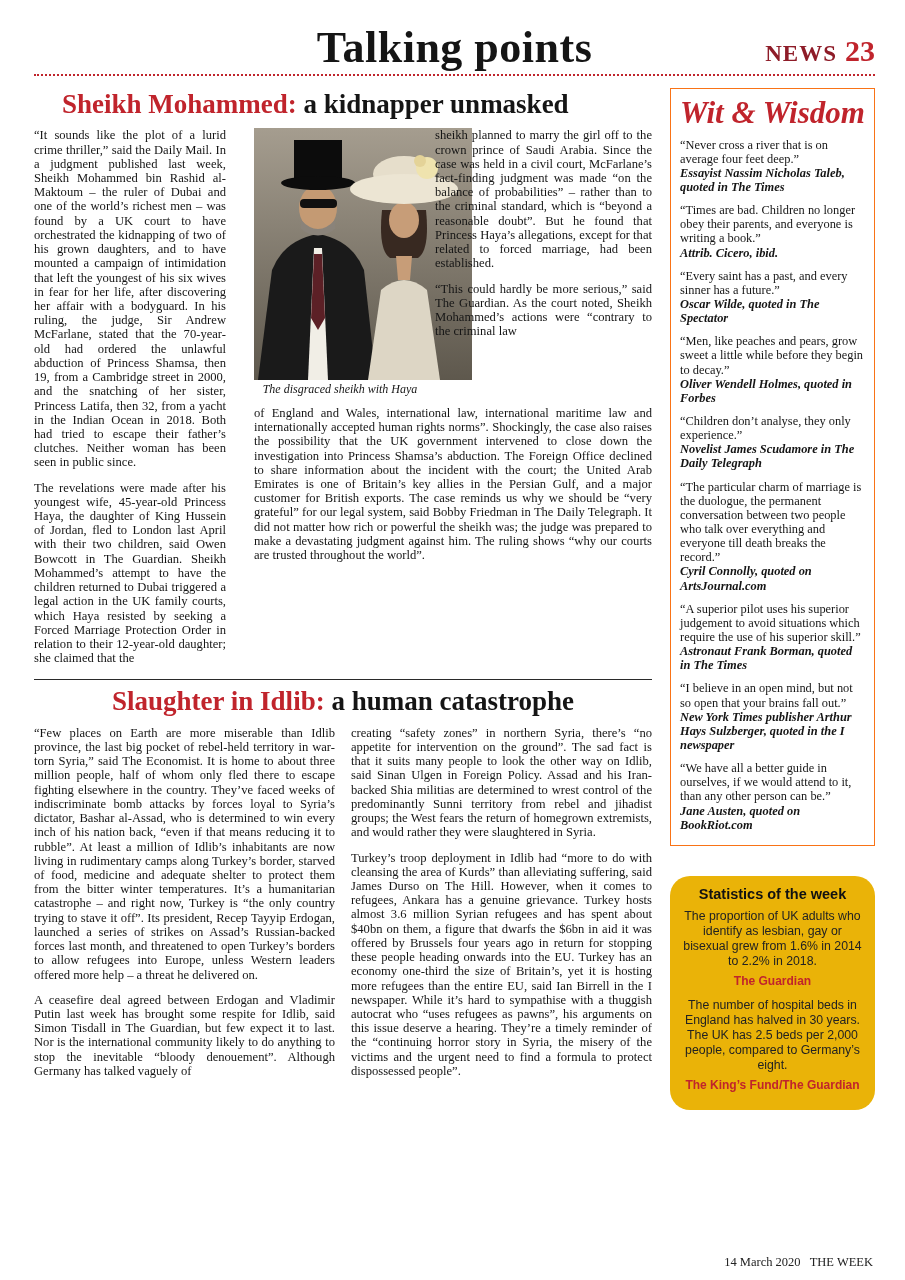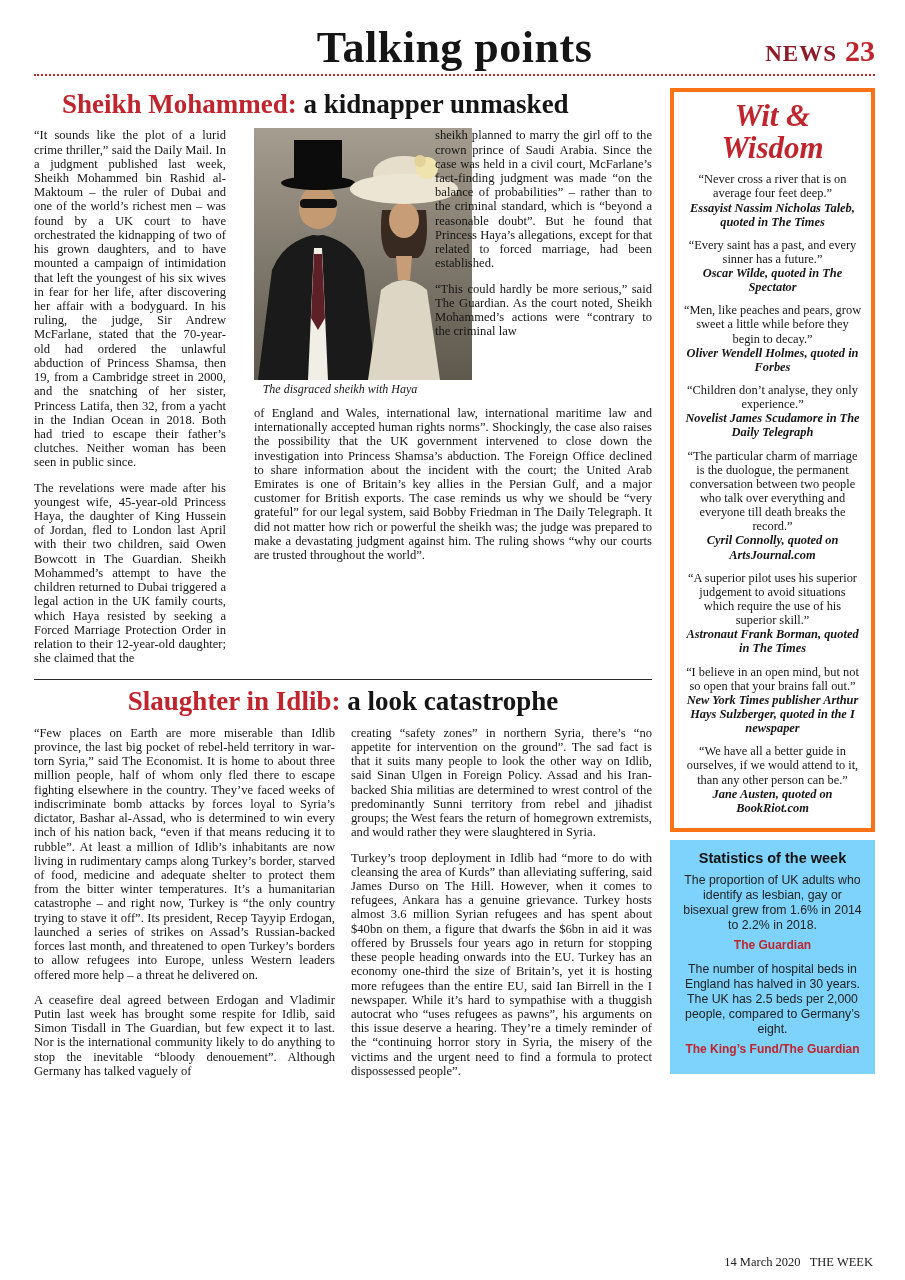--- a/index.html
+++ b/index.html
@@ -31,27 +31,27 @@
   .photo-wrap { width:172px; flex-shrink:0;font-family:Liberation Serif, serif; }
   .photo { display:block; width:218px; height:252px; }
   .caption { font-style:italic; font-size:12px; text-align:center; margin-top:3px; }
   .a1-col2 { flex:1; }
   .a1-below { margin-top:9px; }
   .a2 { margin-top:14px; border-top:1px solid #2a2a2a; padding-top:5px; }
   .a2 .headline { text-align:center; margin-left:0; margin-bottom:10px; }
   .a2-body { display:flex; gap:16px; }
   .a2-col { width:50%; }
   
-  .wit-box { border:4px solid #f97316; padding:8px 9px 4px; text-align:center; }
+  .wit-box { border:1px solid #f97316; padding:8px 9px 4px; text-align:left; }
   .wit-title { font-style:italic; font-weight:bold; color:#c0242c; font-size:31px; line-height:1.02; margin-bottom:9px; }
   .quote { font-size:12.4px; line-height:1.14; margin-bottom:9px; }
   .quote-attr { font-weight:bold; font-style:italic; }
   
-  .stats-box { background:#7dd3fc; margin-top:8px; padding:10px 9px 8px; text-align:center;
-               font-family:"Liberation Sans", sans-serif; }
+  .stats-box { background:#eab308; margin-top:30px; padding:10px 9px 8px; text-align:center;
+               font-family:"Liberation Sans", sans-serif;border-radius:20px; }
   .stats-title { font-weight:bold; font-size:14.5px; margin-bottom:7px; color:#111; }
   .stat-item { margin-bottom:10px; }
   .stat-text { font-size:12.3px; line-height:1.22; color:#222; }
   .stat-source { color:#c0242c; font-weight:bold; font-size:12px; margin-top:5px; }
   
   .footer { position:absolute; right:32px; bottom:10px; font-size:12.5px; color:#222; }
   .footer .brand { margin-left:6px; }
 </style>
 </head>
 <body>
@@ -118,21 +118,21 @@
             </div>
             <div class="a1-below">
               <p>of England and Wales, international law, international maritime law and internationally accepted human rights norms”. Shockingly, the case also raises the possibility that the UK government intervened to close down the investigation into Princess Shamsa’s abduction. The Foreign Office declined to share information about the incident with the court; the United Arab Emirates is one of Britain’s key allies in the Persian Gulf, and a major customer for British exports. The case reminds us why we should be “very grateful” for our legal system, said Bobby Friedman in The Daily Telegraph. It did not matter how rich or powerful the sheikh was; the judge was prepared to make a devastating judgment against him. The ruling shows “why our courts are trusted throughout the world”.</p>
             </div>
           </div>
         </div>
       </div>
 
       <div class="a2">
         <div class="headline">
-          <span class="red">Slaughter in Idlib:</span><span> a look catastrophe</span>
+          <span class="red">Slaughter in Idlib:</span><span> a human catastrophe</span>
         </div>
         <div class="a2-body bodytext">
           <div class="a2-col">
             <p>“Few places on Earth are more miserable than Idlib province, the last big pocket of rebel-held territory in war-torn Syria,” said The Economist. It is home to about three million people, half of whom only fled there to escape fighting elsewhere in the country. They’ve faced weeks of indiscriminate bomb attacks by forces loyal to Syria’s dictator, Bashar al-Assad, who is determined to win every inch of his nation back, “even if that means reducing it to rubble”. At least a million of Idlib’s inhabitants are now living in rudimentary camps along Turkey’s border, starved of food, medicine and adequate shelter to protect them from the bitter winter temperatures. It’s a humanitarian catastrophe – and right now, Turkey is “the only country trying to stave it off”. Its president, Recep Tayyip Erdogan, launched a series of strikes on Assad’s Russian-backed forces last month, and threatened to open Turkey’s borders to allow refugees into Europe, unless Western leaders offered more help – a threat he delivered on.</p>
             <p>A ceasefire deal agreed between Erdogan and Vladimir Putin last week has brought some respite for Idlib, said Simon Tisdall in The Guardian, but few expect it to last. Nor is the international community likely to do anything to stop the inevitable “bloody denouement”. Although Germany has talked vaguely of</p>
           </div>
           <div class="a2-col">
             <p>creating “safety zones” in northern Syria, there’s “no appetite for intervention on the ground”. The sad fact is that it suits many people to look the other way on Idlib, said Sinan Ulgen in Foreign Policy. Assad and his Iran-backed Shia militias are determined to wrest control of the predominantly Sunni territory from rebel and jihadist groups; the West fears the return of homegrown extremists, and would rather they were slaughtered in Syria.</p>
             <p>Turkey’s troop deployment in Idlib had “more to do with cleansing the area of Kurds” than alleviating suffering, said James Durso on The Hill. However, when it comes to refugees, Ankara has a genuine grievance. Turkey hosts almost 3.6 million Syrian refugees and has spent about $40bn on them, a figure that dwarfs the $6bn in aid it was offered by Brussels four years ago in return for stopping these people heading onwards into the EU. Turkey has an economy one-third the size of Britain’s, yet it is hosting more refugees than the entire EU, said Ian Birrell in the I newspaper. While it’s hard to sympathise with a thuggish autocrat who “uses refugees as pawns”, his arguments on this issue deserve a hearing. They’re a timely reminder of the “continuing horror story in Syria, the misery of the victims and the urgent need to find a formula to protect dispossessed people”.</p>
           </div>
@@ -140,20 +140,24 @@
       </div>
     </div>
 
     <div class="side">
       <div class="wit-box">
         <div class="wit-title">Wit &amp; Wisdom</div>
 
         <div class="quote">
           <div>“Never cross a river that is on average four feet deep.”</div>
           <div class="quote-attr">Essayist Nassim Nicholas Taleb, quoted in The Times</div>
+        </div>
+        <div class="quote">
+          <div>“Times are bad. Children no longer obey their parents, and everyone is writing a book.”</div>
+          <div class="quote-attr">Attrib. Cicero, ibid.</div>
         </div>
         <div class="quote">
           <div>“Every saint has a past, and every sinner has a future.”</div>
           <div class="quote-attr">Oscar Wilde, quoted in The Spectator</div>
         </div>
         <div class="quote">
           <div>“Men, like peaches and pears, grow sweet a little while before they begin to decay.”</div>
           <div class="quote-attr">Oliver Wendell Holmes, quoted in Forbes</div>
         </div>
         <div class="quote">

